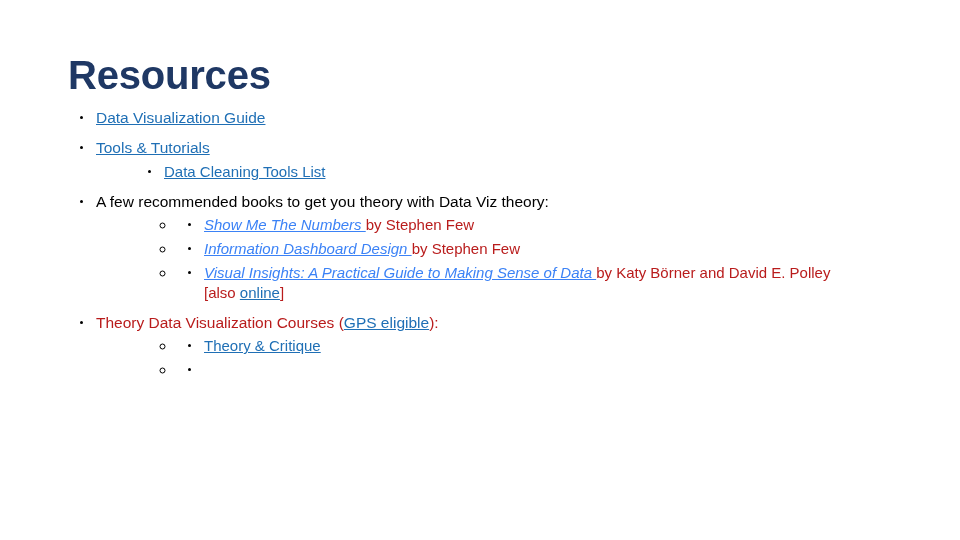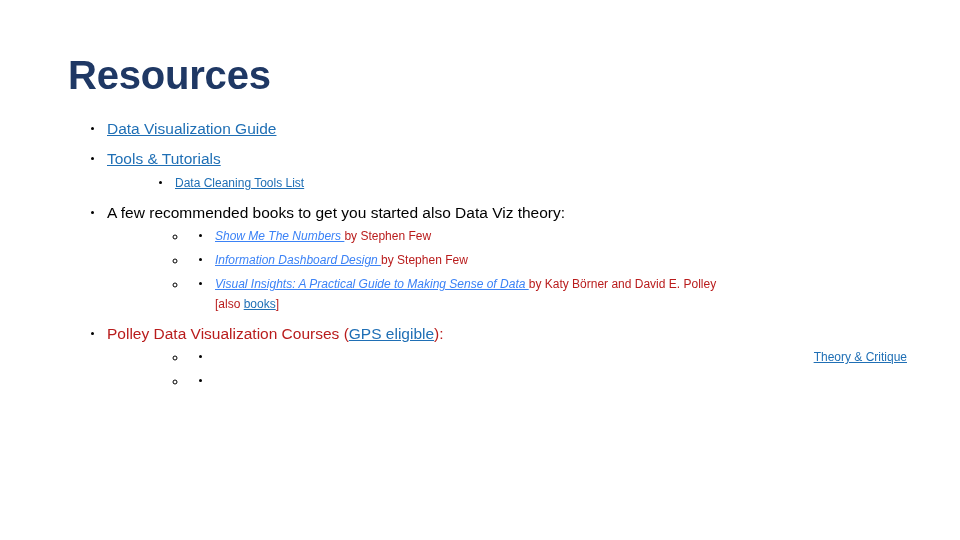--- a/index.html
+++ b/index.html
@@ -39,21 +39,21 @@
   
   .body-area {
     position: absolute;
     left: 68px;
     top: 108px;
     width: 850px;
   }
 
   ul.lvl1 {
     list-style: none;
-    margin: 11px;
+    margin: 0;
     padding: 0;
   }
   ul.lvl2 {
     list-style: none;
     margin: 0;
     padding: 0;
   }
 
   li.l1 {
     position: relative;
@@ -68,21 +68,21 @@
     top: 8px;
     width: 3px;
     height: 3px;
     background: #000000;
     border-radius: 50%;
   }
 
   li.l2 {
     position: relative;
     padding-left: 28px;
-    font-size: 12px;
+    font-size: 15px;
     line-height: 20px;
     margin-bottom: 4px;
   }
   li.l2 > .bullet {
     position: absolute;
     left: 12px;
     top: 8px;
     width: 3px;
     height: 3px;
     background: #000000;
@@ -116,21 +116,21 @@
     color: #b91c1c;
     text-decoration: none;
     font-style: normal;
   }
 
   
   ul.books { margin-top: 3px; margin-left: 40px; }
   ul.books li.l2 { margin-bottom: 4px; }
 
   ul.courses { margin-top: 3px; margin-left: 40px; }
-  ul.courses li.l2 { margin-bottom: 4px; text-align: right; }
+  ul.courses li.l2 { margin-bottom: 4px; }
 
   .also-line {
     display: block;
     margin-left: 0px;
     line-height: 20px;
   }
 </style>
 </head>
 <body>
 
@@ -155,46 +155,46 @@
             <span class="bullet"></span>
             <span class="link">Data Cleaning Tools List</span>
           </li>
         </ul>
       </li>
 
       <div class="spacer-sm"></div>
 
       <li class="l1 tight">
         <span class="bullet"></span>
-        <span>A few recommended books to get you started also Data Viz theory:</span>
+        <span>A few recommended books to get you theory with Data Viz theory:</span>
 
         <ul class="books">
           <li class="l2">
             <span class="bullet"></span>
             <span class="link-title">Show Me The Numbers </span><span class="plain">by Stephen Few</span>
           </li>
 
           <li class="l2">
             <span class="bullet"></span>
             <span class="link-title">Information Dashboard Design </span><span class="plain">by Stephen Few</span>
           </li>
 
           <li class="l2">
             <span class="bullet"></span>
             <span class="link-title">Visual Insights: A Practical Guide to Making Sense of Data </span><span class="plain">by Katy Börner and David E. Polley</span>
-            <span class="also-line"><span class="plain">[also </span><span class="link">books</span><span class="plain">]</span></span>
+            <span class="also-line"><span class="plain">[also </span><span class="link">online</span><span class="plain">]</span></span>
           </li>
         </ul>
       </li>
 
       <div class="spacer-sm"></div>
 
       <li class="l1 tight">
         <span class="bullet"></span>
-        <span class="plain">Polley Data Visualization Courses (</span><span class="link">GPS eligible</span><span class="plain">):</span>
+        <span class="plain">Theory Data Visualization Courses (</span><span class="link">GPS eligible</span><span class="plain">):</span>
 
         <ul class="courses">
           <li class="l2">
             <span class="bullet"></span>
             <span class="link">Theory &amp; Critique</span>
           </li>
           <li class="l2">
             <span class="bullet"></span>
           </li>
         </ul>

